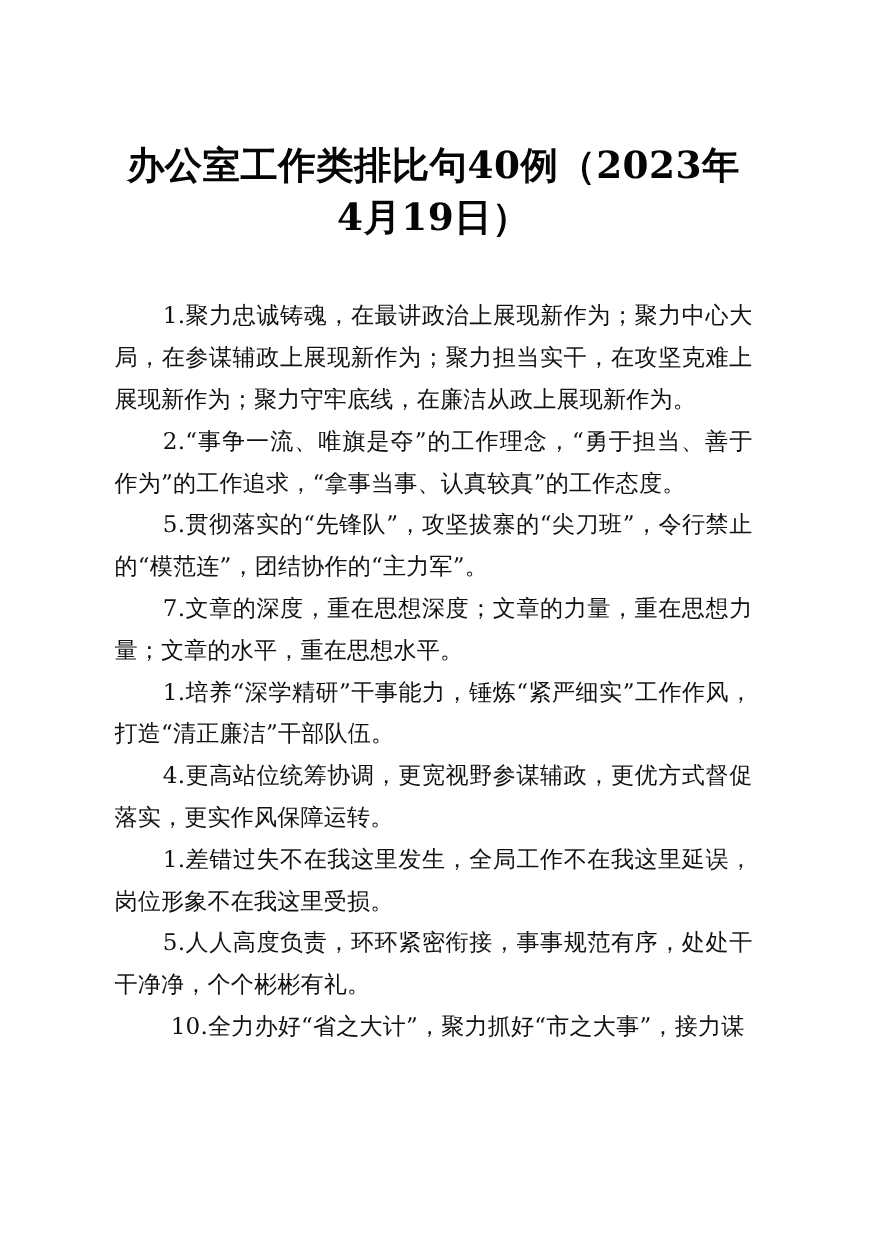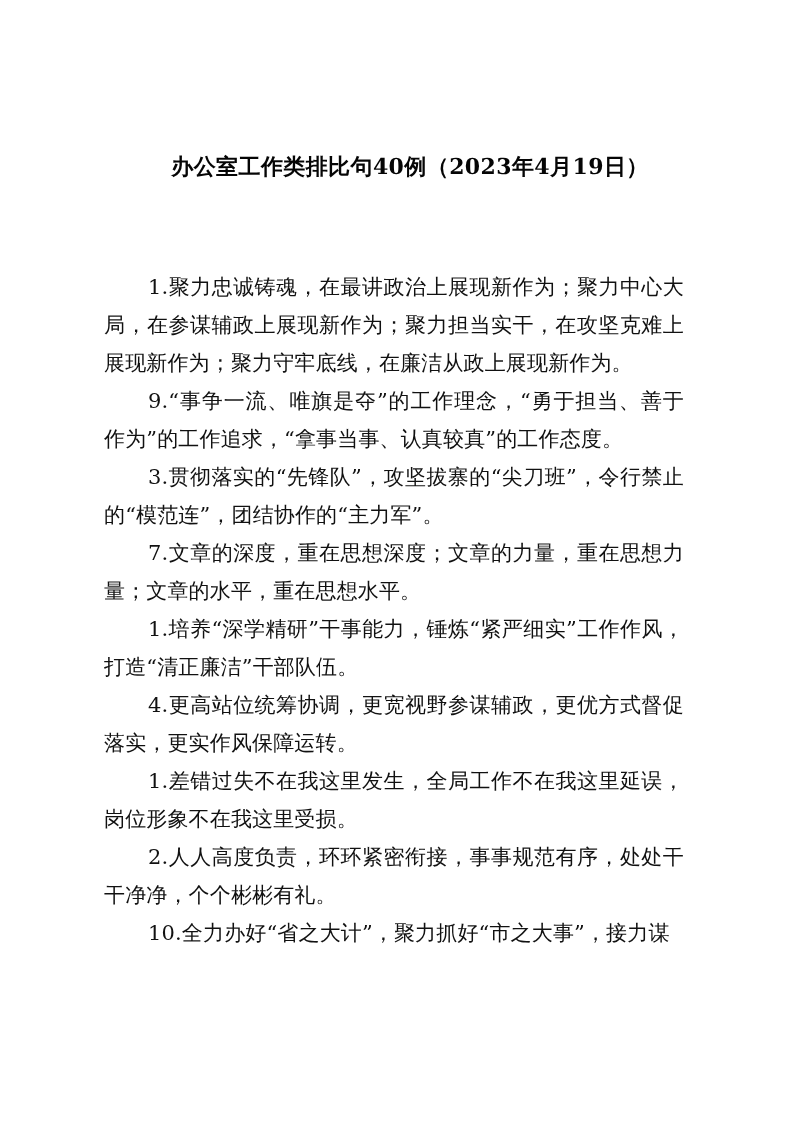--- a/index.html
+++ b/index.html
@@ -25,30 +25,30 @@
   }
   .page-inner {
     position: absolute;
     left: 104px;
     top: 0;
     width: 580px;
     height: 1122px;
     overflow: hidden;
   }
   .doc-title {
-    margin: 16px;
+    margin: 0;
     padding: 0;
     position: absolute;
     top: 128px;
     left: 0;
     width: 580px;
     text-align: center;
     font-family: "DejaVu Serif", "Liberation Serif", serif;
     font-weight: 700;
-    font-size: 22px;
+    font-size: 34px;
     line-height: 47px;
     letter-spacing: 0.4px;
     color: #050505;
     text-rendering: geometricPrecision;
   }
   .body-block {
     position: absolute;
     top: 268px;
     left: 0;
     width: 580px;
@@ -61,37 +61,37 @@
     text-indent: 44px;
     font-family: "DejaVu Serif", "Liberation Serif", serif;
     font-size: 21px;
     line-height: 38px;
     letter-spacing: 0.15px;
     color: #111111;
     word-break: break-all;
     overflow-wrap: anywhere;
   }
   .para:last-child {
-    text-align: left;
+    text-align: center;
   }
 </style>
 </head>
 <body>
 
 <div class="page">
   <div class="page-inner">
 
     <h1 class="doc-title">办公室工作类排比句40例（2023年4月19日）</h1>
 
     <div class="body-block">
       <p class="para">1.聚力忠诚铸魂，在最讲政治上展现新作为；聚力中心大局，在参谋辅政上展现新作为；聚力担当实干，在攻坚克难上展现新作为；聚力守牢底线，在廉洁从政上展现新作为。</p>
-      <p class="para">9.“事争一流、唯旗是夺”的工作理念，“勇于担当、善于作为”的工作追求，“拿事当事、认真较真”的工作态度。</p>
-      <p class="para">3.贯彻落实的“先锋队”，攻坚拔寨的“尖刀班”，令行禁止的“模范连”，团结协作的“主力军”。</p>
+      <p class="para">2.“事争一流、唯旗是夺”的工作理念，“勇于担当、善于作为”的工作追求，“拿事当事、认真较真”的工作态度。</p>
+      <p class="para">5.贯彻落实的“先锋队”，攻坚拔寨的“尖刀班”，令行禁止的“模范连”，团结协作的“主力军”。</p>
       <p class="para">7.文章的深度，重在思想深度；文章的力量，重在思想力量；文章的水平，重在思想水平。</p>
       <p class="para">1.培养“深学精研”干事能力，锤炼“紧严细实”工作作风，打造“清正廉洁”干部队伍。</p>
       <p class="para">4.更高站位统筹协调，更宽视野参谋辅政，更优方式督促落实，更实作风保障运转。</p>
       <p class="para">1.差错过失不在我这里发生，全局工作不在我这里延误，岗位形象不在我这里受损。</p>
-      <p class="para">2.人人高度负责，环环紧密衔接，事事规范有序，处处干干净净，个个彬彬有礼。</p>
+      <p class="para">5.人人高度负责，环环紧密衔接，事事规范有序，处处干干净净，个个彬彬有礼。</p>
       <p class="para">10.全力办好“省之大计”，聚力抓好“市之大事”，接力谋</p>
     </div>
 
   </div>
 </div>
 
 </body></html>

